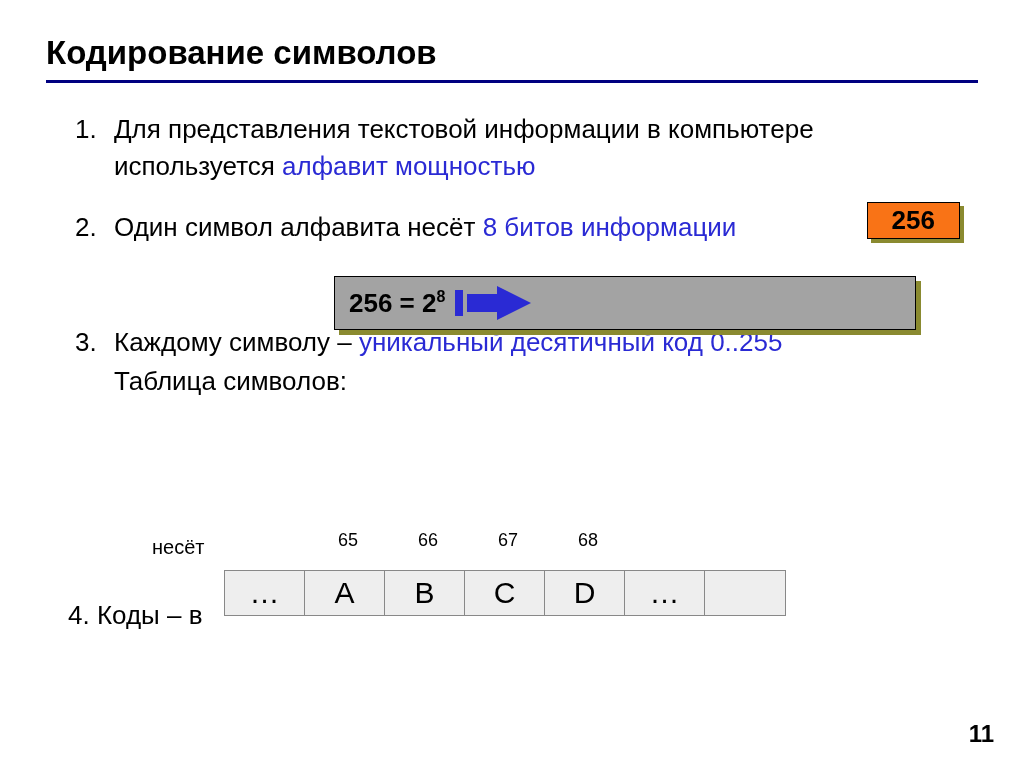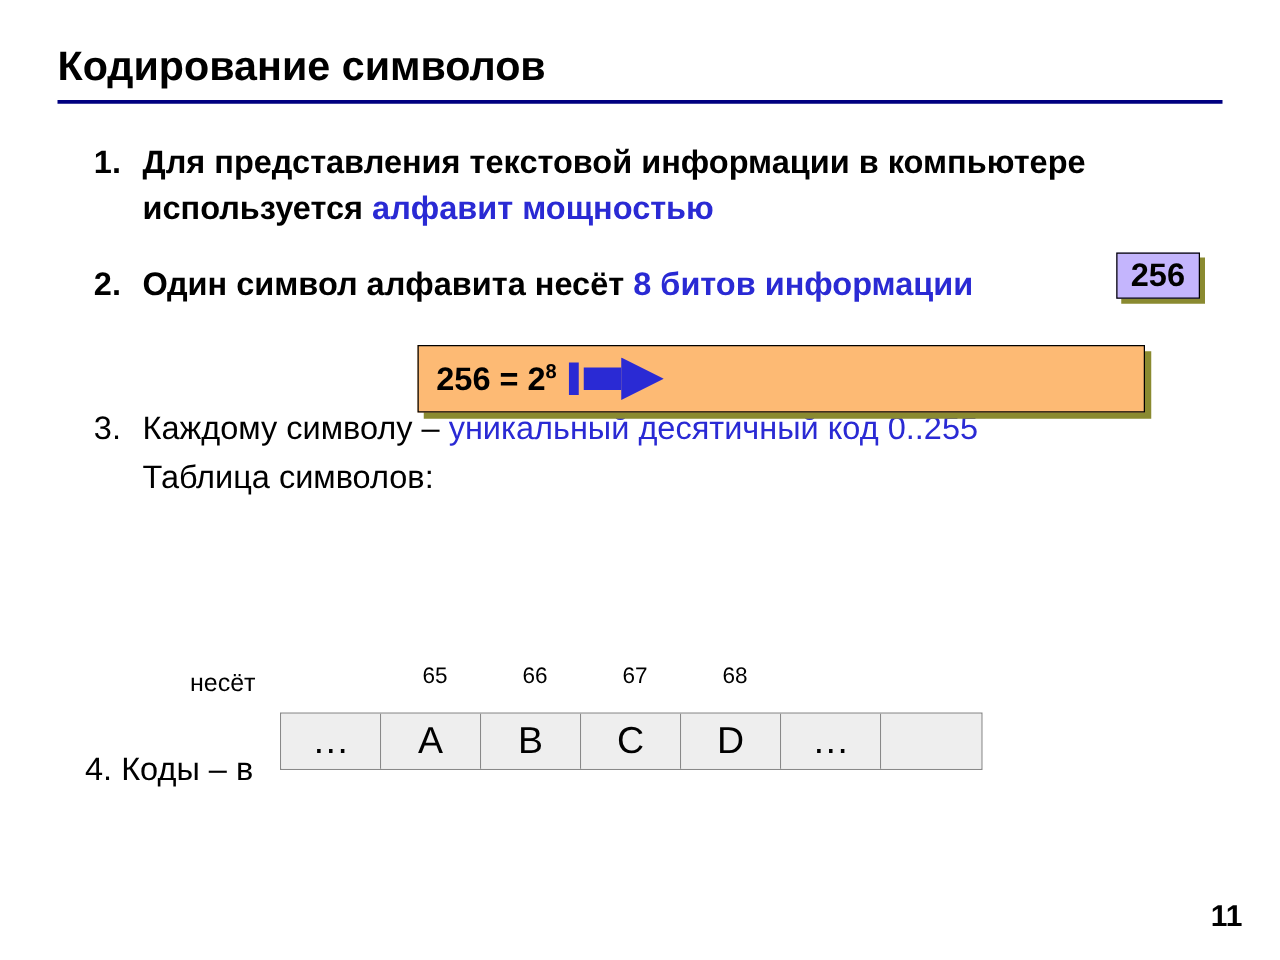--- a/index.html
+++ b/index.html
@@ -31,41 +31,41 @@
   ol.list {
     margin: 0 0 0 0;
     padding: 0 0 0 58px;
     font-size: 26px;
   }
   ol.list > li {
     margin-bottom: 24px;
     line-height: 1.42;
     padding-left: 10px;
   }
-  ol.list > li.bold { font-weight: bold; }
+  ol.list > li.bold { font-weight: normal; }
   ol.list > li.reg { font-weight: normal; }
   .blue { color: #2a2ad4; }
   .callout256 {
     position: absolute;
     right: 64px;
     top: 202px;
-    background: #c4b5fd;
+    background: #f97316;
     border: 1px solid #000;
     box-shadow: 4px 4px 0 #8a8a30;
     font-weight: bold;
     font-size: 26px;
-    padding: 2px 11px;
+    padding: 2px 24px;
   }
   .formula-box {
     position: absolute;
     left: 334px;
     top: 276px;
     width: 582px;
     height: 54px;
-    background: #fdba74;
+    background: #a3a3a3;
     border: 1px solid #000;
     box-shadow: 5px 5px 0 #8a8a30;
     display: flex;
     align-items: center;
     font-size: 26px;
     font-weight: bold;
     padding: 0 14px;
     white-space: nowrap;
   }
   .formula-box .sup { font-size: 16px; vertical-align: super; }

